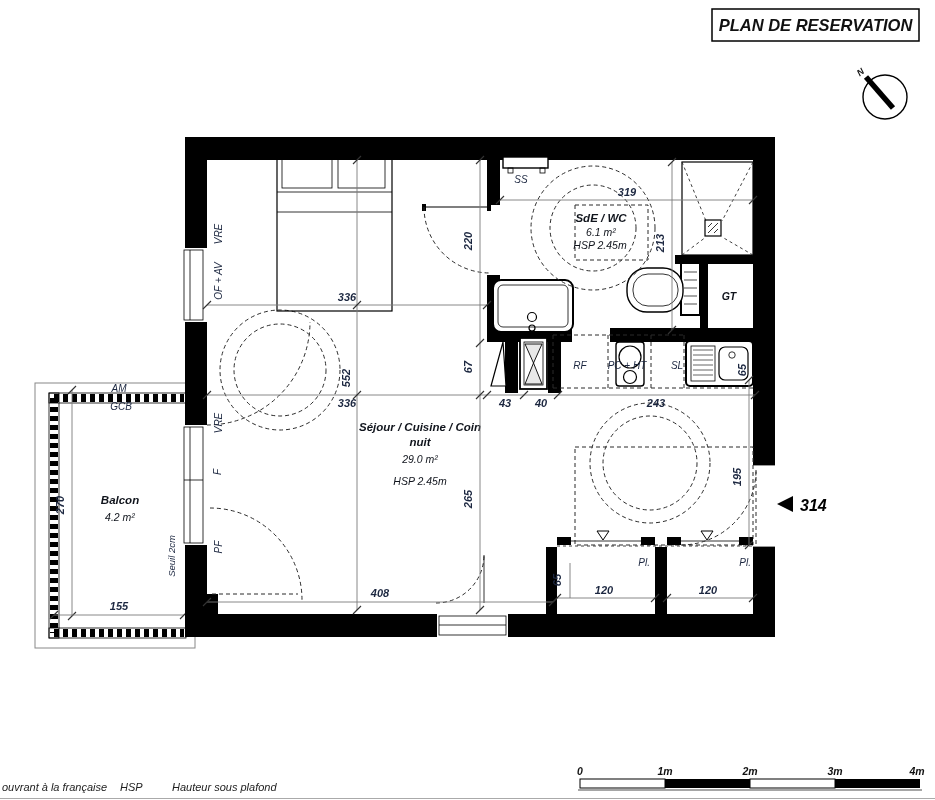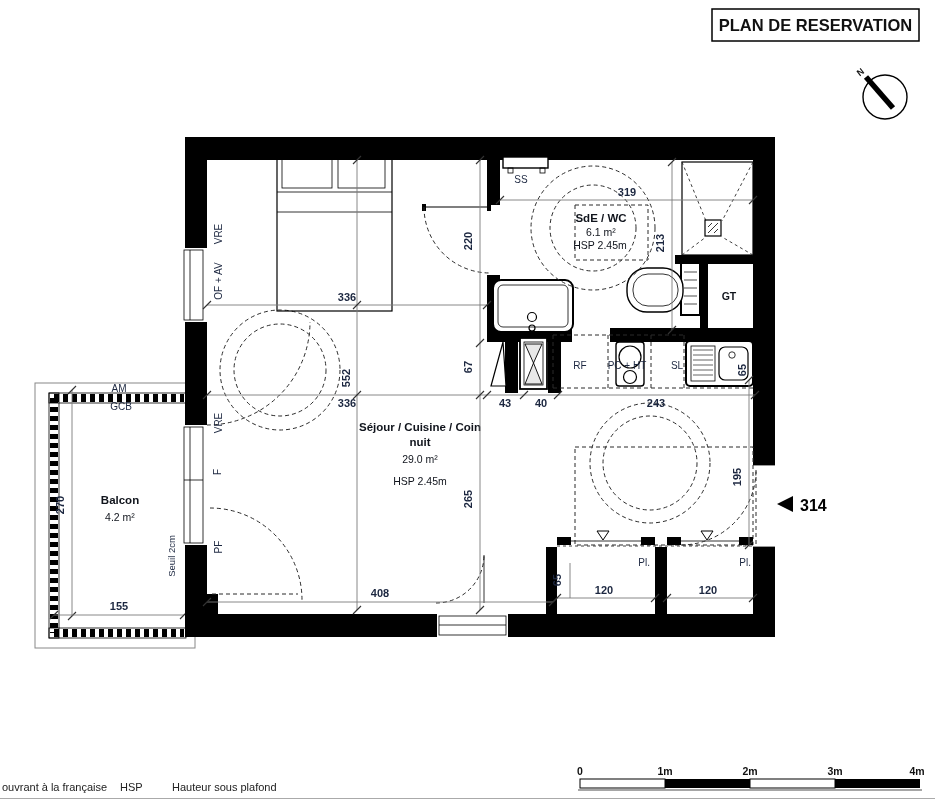--- a/index.html
+++ b/index.html
@@ -1,17 +1,17 @@
 <!DOCTYPE html>
 <html><head>
 <meta charset="utf-8">
 <style>
   html,body{margin:0;padding:0;background:#fff;}
   #stage{position:relative;width:935px;height:800px;background:#fff;overflow:hidden;
-         font-family:"Liberation Sans",sans-serif;}
+         font-family:"Liberation Sans",sans-serif;font-style:italic;}
   svg text{font-family:"Liberation Sans",sans-serif;text-anchor:middle;}
   .w   {fill:#000;stroke:none;}
   .ln  {stroke:#000;fill:none;stroke-width:1.2;}
   .ln0 {stroke:#000;fill:none;stroke-width:0.8;}
   .fx  {fill:#fff;stroke:#000;stroke-width:1.4;}
   .fxw {fill:#fff;stroke:#000;stroke-width:2;}
   .dsh {stroke:#2b2b2b;fill:none;stroke-width:1;stroke-dasharray:4 3;}
   .dsh2{stroke:#2b2b2b;fill:none;stroke-width:0.9;stroke-dasharray:3 3;}
   .dml {stroke:#7a7a7a;stroke-width:0.9;fill:none;}
   .tick{stroke:#333;stroke-width:1.1;fill:none;}

